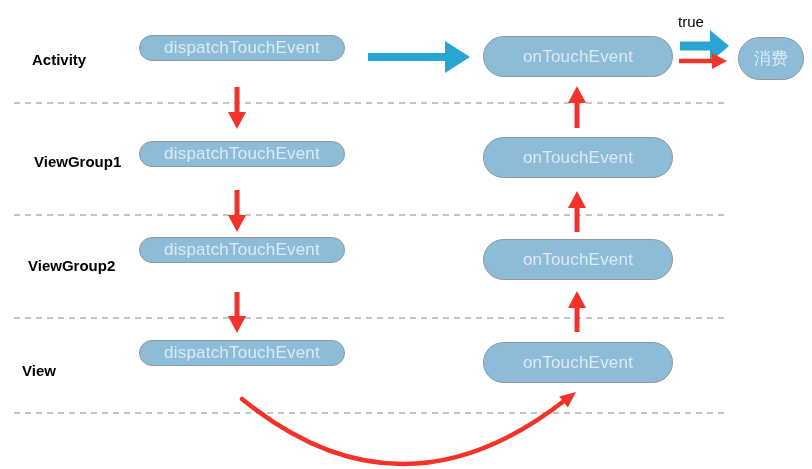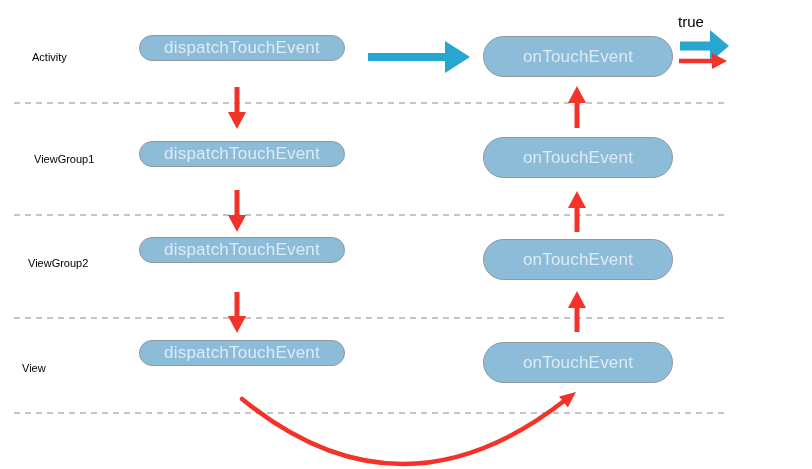--- a/index.html
+++ b/index.html
@@ -52,22 +52,22 @@
     font-size:17px;
     letter-spacing:0.2px;
     display:flex;
     align-items:center;
     justify-content:center;
     white-space:nowrap;
   }
   .row-label{
     position:absolute;
     color:var(--label-text);
-    font-size:11px;
-    font-weight:400;
+    font-size:15px;
+    font-weight:700;
     white-space:nowrap;
   }
   .true-label{
     position:absolute;
     left:678px;top:13px;
     color:var(--label-text);
     font-size:15px;
     font-weight:400;
     z-index:2;
   }
@@ -159,14 +159,15 @@
   <div class="pill pl r1">dispatchTouchEvent</div>
   <div class="pill pl r2">dispatchTouchEvent</div>
   <div class="pill pl r3">dispatchTouchEvent</div>
 
   <div class="pill pr r0">onTouchEvent</div>
   <div class="pill pr r1">onTouchEvent</div>
   <div class="pill pr r2">onTouchEvent</div>
   <div class="pill pr r3">onTouchEvent</div>
 
   <div class="true-label">true</div>
+  <div class="pill pc">消费</div>
 
 </div>
 
 </body></html>

